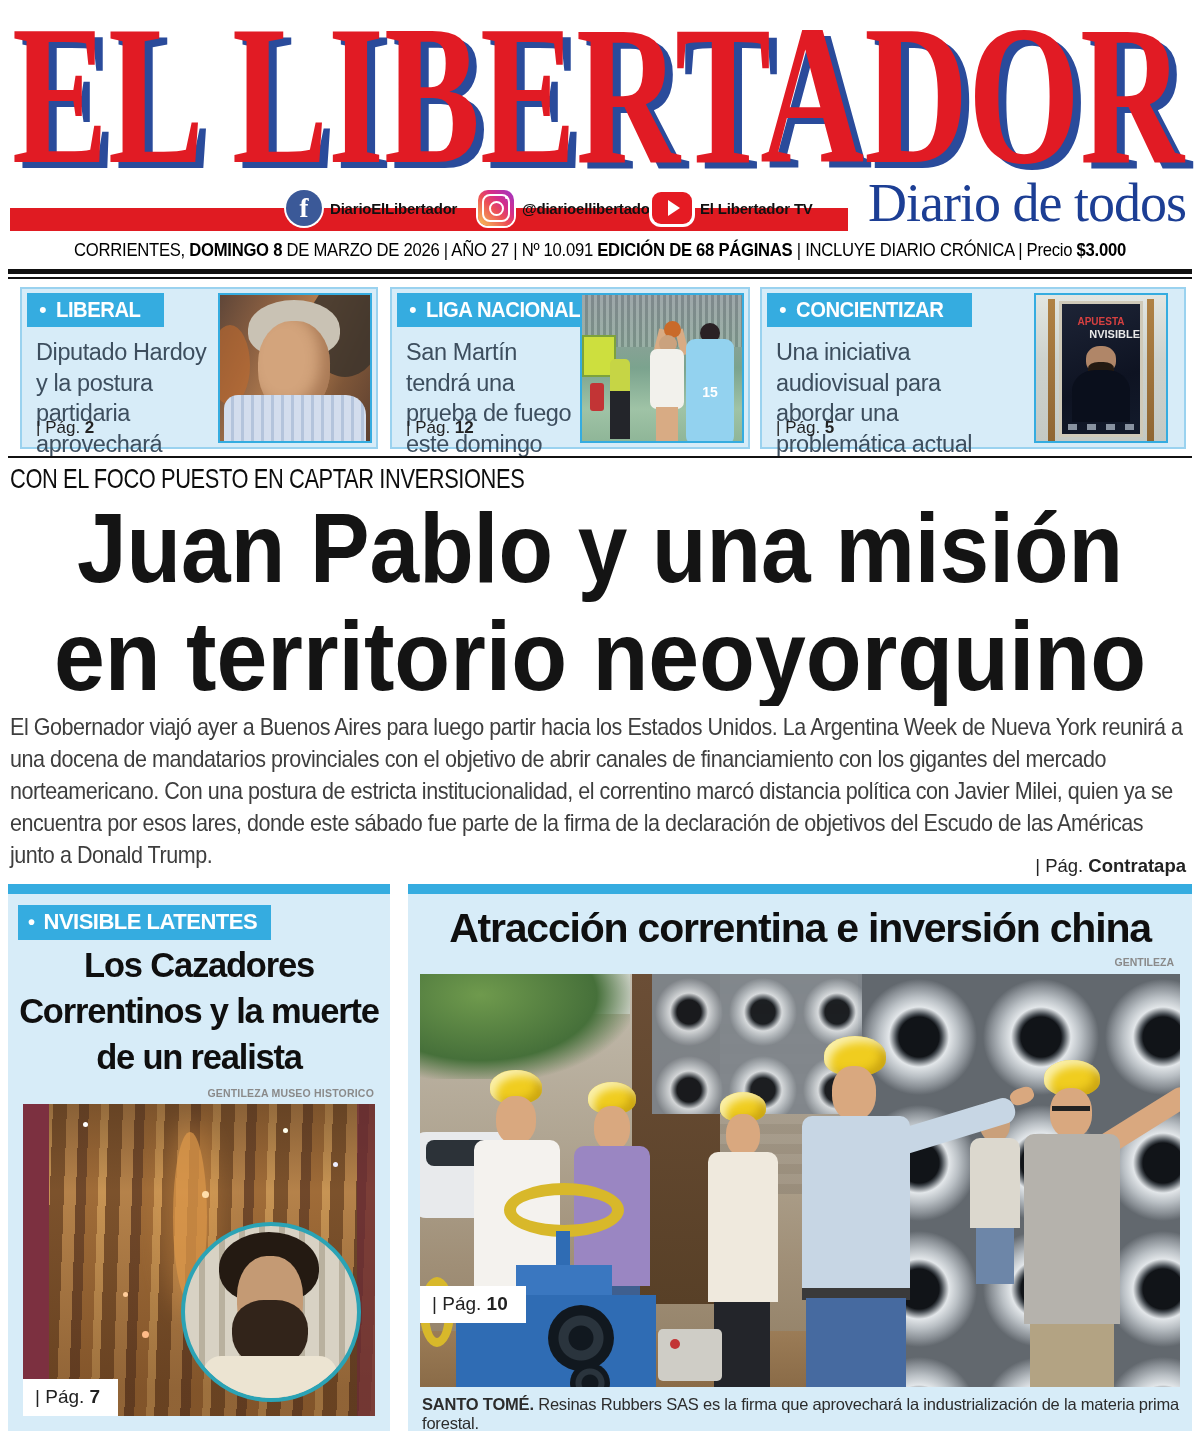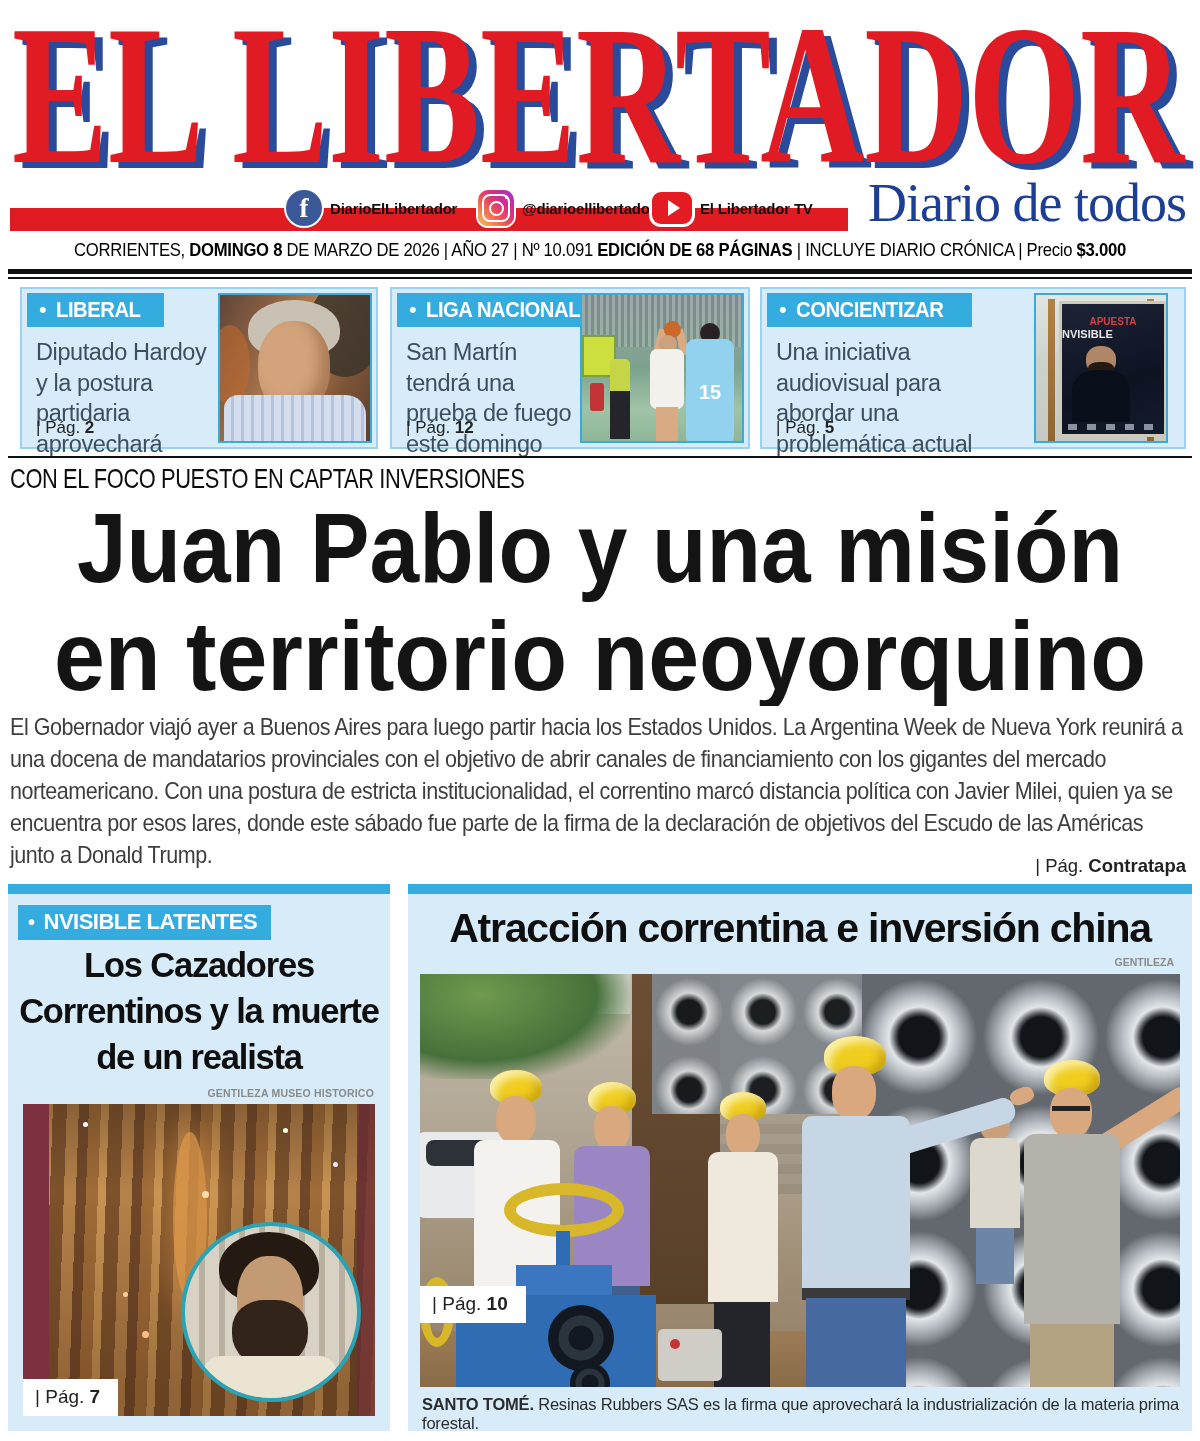--- a/index.html
+++ b/index.html
@@ -76,31 +76,31 @@
   .tp2-red{position:absolute;left:8px;top:88px;width:14px;height:28px;background:#c23435;border-radius:3px;}
   .tp2-ref-top{position:absolute;left:28px;top:64px;width:20px;height:34px;background:#c6d545;border-radius:5px 5px 0 0;}
   .tp2-ref-bot{position:absolute;left:28px;top:96px;width:20px;height:48px;background:#23252a;}
   .tp2-ball{position:absolute;left:82px;top:26px;width:17px;height:17px;background:#c96a2a;border-radius:50%;}
   .tp2-arm1{position:absolute;left:74px;top:34px;width:8px;height:26px;background:#d8ab84;transform:rotate(14deg);}
   .tp2-arm2{position:absolute;left:96px;top:34px;width:8px;height:26px;background:#d8ab84;transform:rotate(-14deg);}
   .tp2-body1{position:absolute;left:68px;top:54px;width:34px;height:60px;background:#f2f1ec;border-radius:7px;}
   .tp2-legs1{position:absolute;left:74px;top:112px;width:22px;height:34px;background:#d8ab84;}
   .tp2-head1{position:absolute;left:77px;top:40px;width:18px;height:18px;background:#caa27e;border-radius:50%;}
   .tp2-p2{position:absolute;right:8px;top:44px;width:48px;height:106px;background:#93d2ef;border-radius:9px;
-          display:flex;align-items:center;justify-content:center;color:#fff;font-weight:bold;font-size:20px;margin-left:48px;}
+          display:flex;align-items:center;justify-content:center;color:#fff;font-weight:bold;font-size:14px;margin-left:48px;}
   .tp2-head2{position:absolute;right:22px;top:28px;width:20px;height:20px;background:#2a2125;border-radius:50%;}
 
   
   .tp3-bg{position:absolute;inset:0;background:linear-gradient(180deg,#e2e6e2 0%,#cdd2cd 45%,#c4c9c4 100%);}
   .tp3-post{position:absolute;top:4px;width:7px;height:144px;background:linear-gradient(#b08245,#8f6633);}
   .tp3-post.l{left:12px;} .tp3-post.r{right:12px;}
-  .tp3-poster{position:absolute;left:23px;top:6px;width:108px;height:136px;border:3px solid #cfc9b8;box-sizing:border-box;
+  .tp3-poster{position:absolute;left:23px;top:6px;width:84px;height:136px;border:3px solid #cfc9b8;box-sizing:border-box;
               background:linear-gradient(160deg,#1d2436 0%,#0e1322 60%,#131b2c 100%);}
   .tp3-t1{position:absolute;top:12px;width:100%;text-align:center;color:#d64040;font-weight:bold;font-size:10px;letter-spacing:0;}
-  .tp3-t2{position:absolute;top:24px;width:100%;text-align:left;color:#e8e8e8;font-weight:bold;font-size:11px;}
+  .tp3-t2{position:absolute;top:24px;width:100%;text-align:right;color:#e8e8e8;font-weight:bold;font-size:11px;}
   .tp3-face{position:absolute;top:42px;left:24px;width:30px;height:28px;background:#b08668;border-radius:45%;}
   .tp3-beard{position:absolute;top:58px;left:26px;width:26px;height:16px;background:#241a12;border-radius:40%;}
   .tp3-body{position:absolute;bottom:12px;left:10px;width:58px;height:52px;background:#0a0f1c;border-radius:40% 40% 0 0;}
   .tp3-logos{position:absolute;bottom:4px;left:6px;right:6px;height:6px;
              background:repeating-linear-gradient(90deg,#8892a0 0 9px,transparent 9px 19px);}
 
   
   .kicker{position:absolute;top:463px;left:10px;font-size:28px;color:#0d0d0d;letter-spacing:-0.5px;
           transform:scaleX(0.78);transform-origin:left;white-space:nowrap;}
   .headline-svg{position:absolute;top:492px;left:0;width:1200px;height:214px;}

